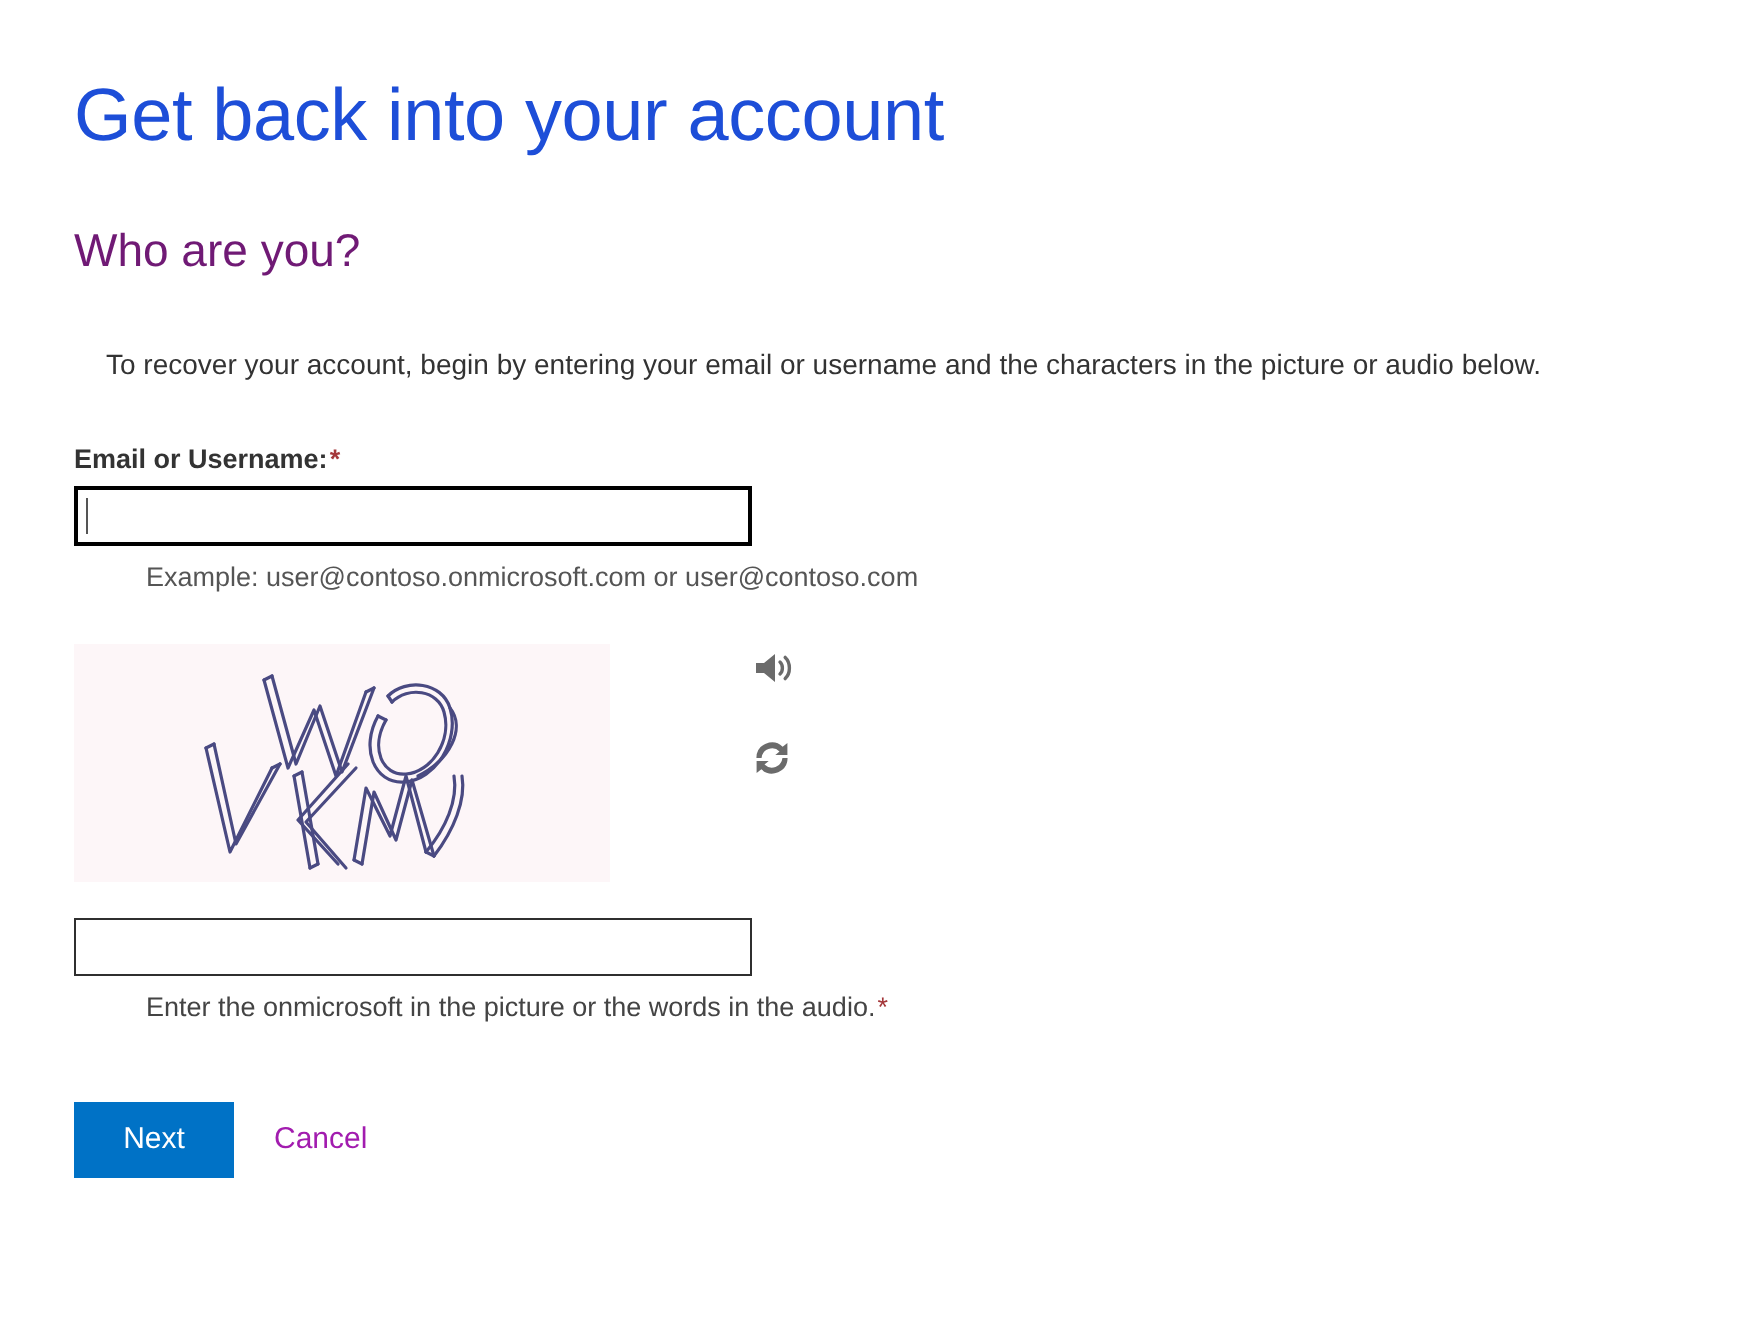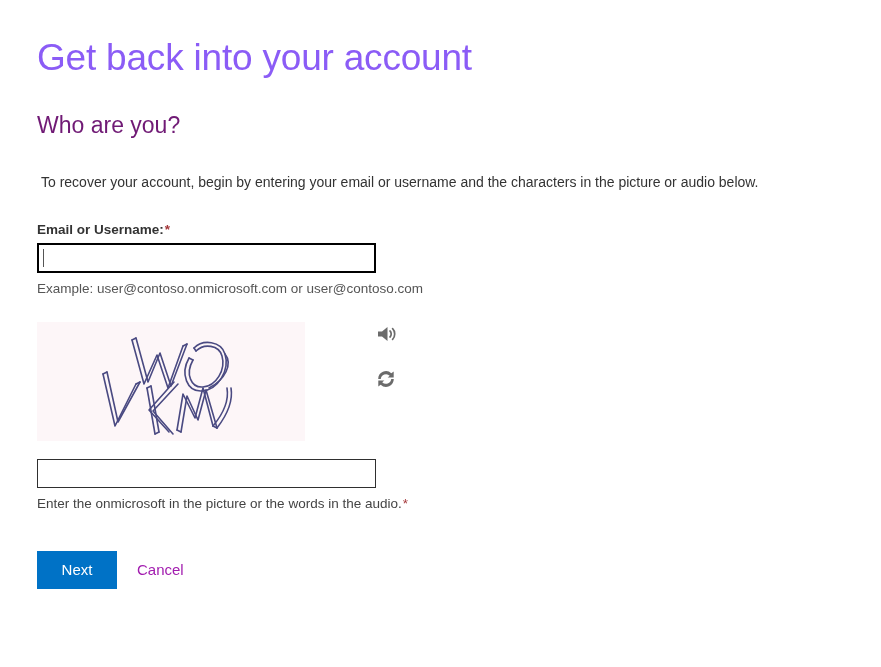--- a/index.html
+++ b/index.html
@@ -28,21 +28,21 @@
     position: absolute;
     left: 37px;
     top: 0;
     width: 810px;
   }
 
   
   .title {
     font-size: 37px;
     font-weight: 300;
-    color: #8b5cf6;
+    color: #1d4ed8;
     letter-spacing: -0.2px;
     margin: 0;
     position: absolute;
     top: 36px;
     left: 0;
     white-space: nowrap;
     line-height: 1.2;
   }
   .subtitle {
     font-size: 23px;
@@ -53,21 +53,21 @@
     top: 112px;
     left: 0;
     white-space: nowrap;
     line-height: 1.2;
   }
 
   
   .intro {
     position: absolute;
     top: 173px;
-    left: 4px;
+    left: 16px;
     font-size: 14px;
     color: #333333;
     line-height: 1.4;
     white-space: nowrap;
   }
 
   
   .field-label {
     position: absolute;
     font-size: 13.5px;
@@ -119,20 +119,21 @@
   @keyframes blink {
     0%, 49% { opacity: 1; }
     50%, 100% { opacity: 0; }
   }
 
   .hint {
     position: absolute;
     font-size: 13.5px;
     color: #555555;
     white-space: nowrap;
+    margin-left: 36px;
   }
   .hint-example { top: 281px; left: 0; }
   .hint-captcha { top: 496px; left: 0; color: #444444; }
 
   
   .captcha-wrap {
     position: absolute;
     top: 322px;
     left: 0;
     width: 268px;

